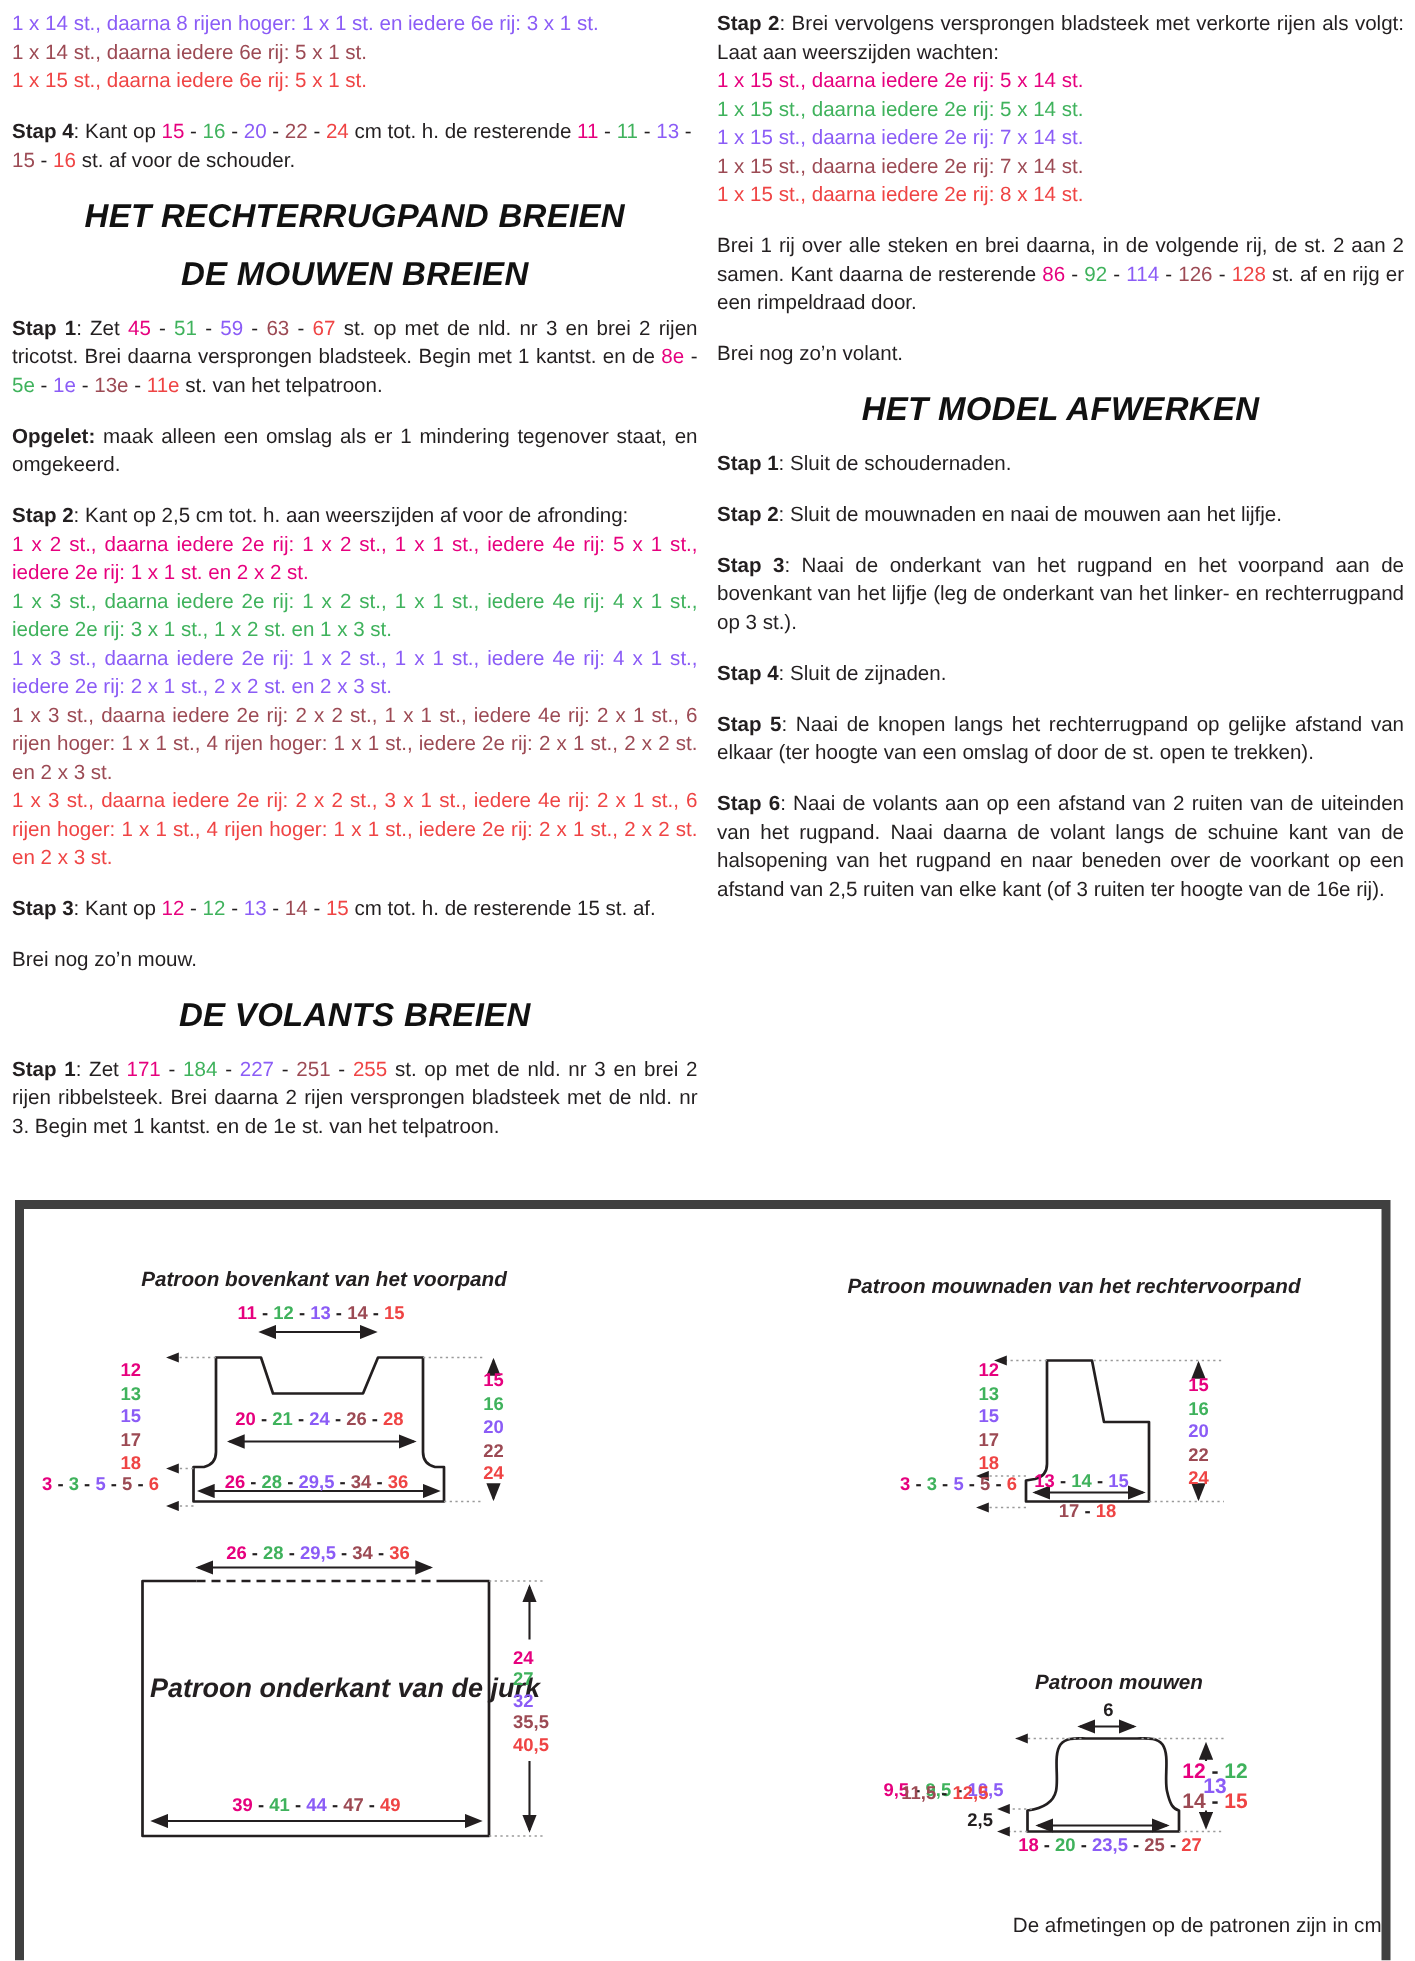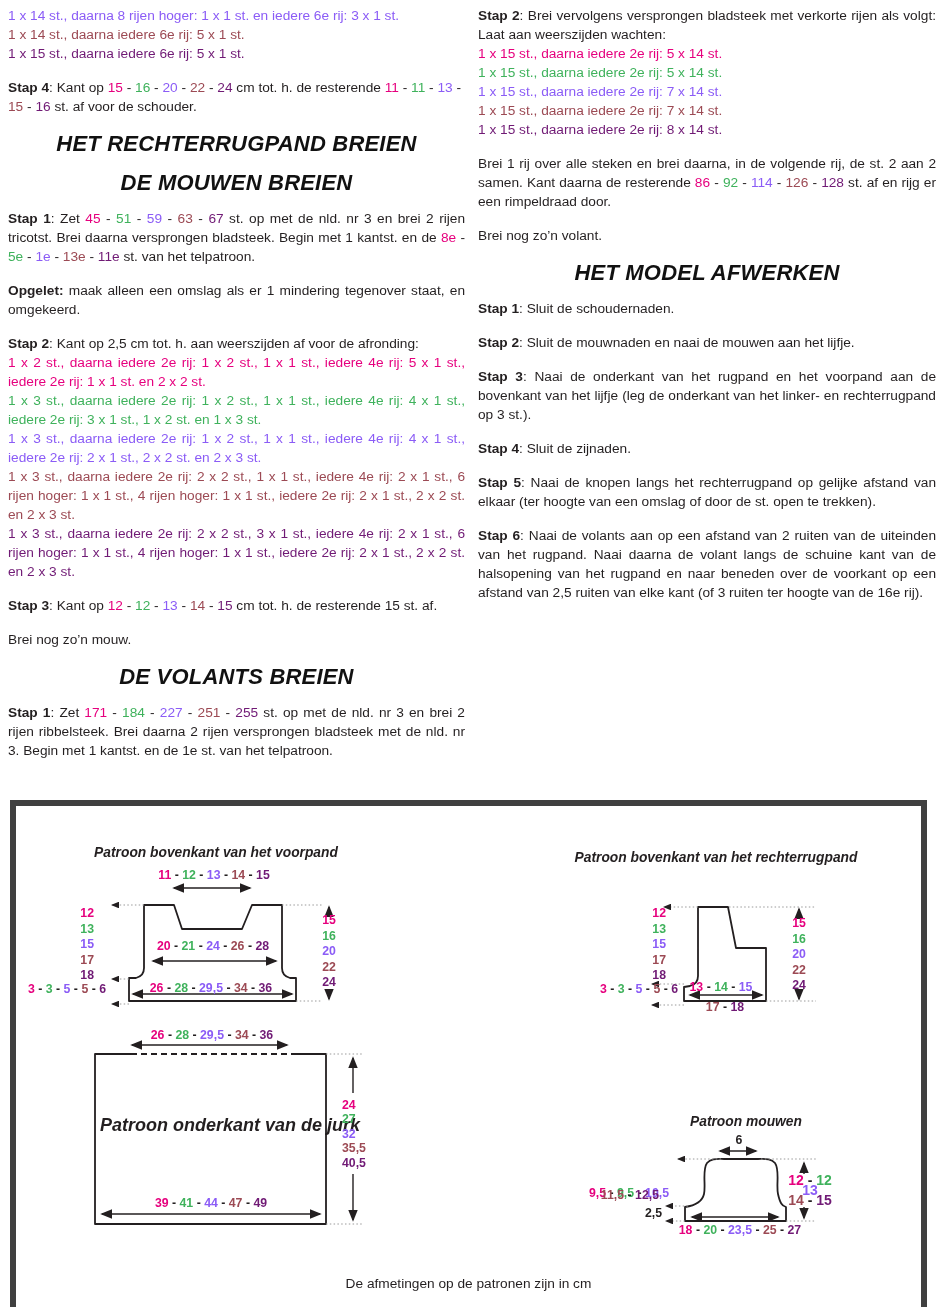--- a/index.html
+++ b/index.html
@@ -17,40 +17,40 @@
   .just { text-align:justify; }
   .sect {
     font-size:22px; font-weight:bold; font-style:italic; text-align:center;
     margin:16px 0 13px 0; line-height:23px; letter-spacing:0.2px; color:#111;
   }
   .b { font-weight:bold; }
   .c-pink   { color:#e6007e; }
   .c-green  { color:#3fb25c; }
   .c-orange { color:#8b5cf6; }
   .c-maroon { color:#9c4a54; }
-  .c-cyan   { color:#701a75; }
+  .c-cyan   { color:#ef4444; }
 
   .diagram-box {
     position:absolute; left:10px; top:800px; width:917px; height:573px;
     border:6px solid #404040; box-sizing:border-box; background:#fff;
   }
   .diagram-box svg { position:absolute; left:0; top:0; }
   .dlabel {
     position:absolute; font-weight:bold; font-size:12.3px; line-height:14px;
     white-space:nowrap;
   }
   .dtitle {
     position:absolute; font-weight:bold; font-style:italic; font-size:13.8px;
     text-align:center; white-space:nowrap;
   }
   .stack div { line-height:15.5px; }
   .stack-tight div { line-height:14.4px; }
   .tc { text-align:center; } .tr { text-align:right; } .tl { text-align:left; }
   .dsm { font-size:14px; line-height:10px; }
-  .caption { position:absolute; left:0; width:100%; top:468px; text-align:center;
+  .caption { position:absolute; left:0; width:100%; top:468px; text-align:right;
              font-size:13.7px; font-weight:normal; }
   .shape { fill:none; stroke:#231f20; stroke-width:1.8; stroke-linejoin:round; }
   .arr   { stroke:#231f20; stroke-width:1.4; }
   .dot   { stroke:#9a9a9a; stroke-width:1; stroke-dasharray:1.5 2.3; }
   .dash  { stroke:#231f20; stroke-width:1.8; stroke-dasharray:6 4; }
 </style>
 </head>
 <body>
 
 <div class="page">
@@ -174,21 +174,21 @@
       </div>
     <div class="dlabel tr" style="left:0px;top:176px;width:90px;"><span class="c-pink">3</span><span> - </span><span class="c-green">3</span><span> - </span><span class="c-orange">5</span><span> - </span><span class="c-maroon">5</span><span> - </span><span class="c-cyan">6</span></div>
     <div class="dlabel tc stack" style="left:295px;top:107px;width:36px;">
         <div class="c-pink">15</div>
         <div class="c-green">16</div>
         <div class="c-orange">20</div>
         <div class="c-maroon">22</div>
         <div class="c-cyan">24</div>
       </div>
 
-    <div class="dtitle" style="left:545px;top:42px;width:310px;">Patroon bovenkant van het rechterrugpand</div>
+    <div class="dtitle" style="left:545px;top:42px;width:310px;">Patroon mouwnaden van het rechtervoorpand</div>
     <div class="dlabel tr stack" style="left:606px;top:100px;width:44px;">
         <div class="c-pink">12</div>
         <div class="c-green">13</div>
         <div class="c-orange">15</div>
         <div class="c-maroon">17</div>
         <div class="c-cyan">18</div>
       </div>
     <div class="dlabel tr" style="left:572px;top:176px;width:90px;"><span class="c-pink">3</span><span> - </span><span class="c-green">3</span><span> - </span><span class="c-orange">5</span><span> - </span><span class="c-maroon">5</span><span> - </span><span class="c-cyan">6</span></div>
     <div class="dlabel tc" style="left:664px;top:174px;width:82px;"><span class="c-pink">13</span><span> - </span><span class="c-green">14</span><span> - </span><span class="c-orange">15</span></div>
     <div class="dlabel tc" style="left:676px;top:194px;width:66px;"><span class="c-maroon">17</span><span> - </span><span class="c-cyan">18</span></div>

